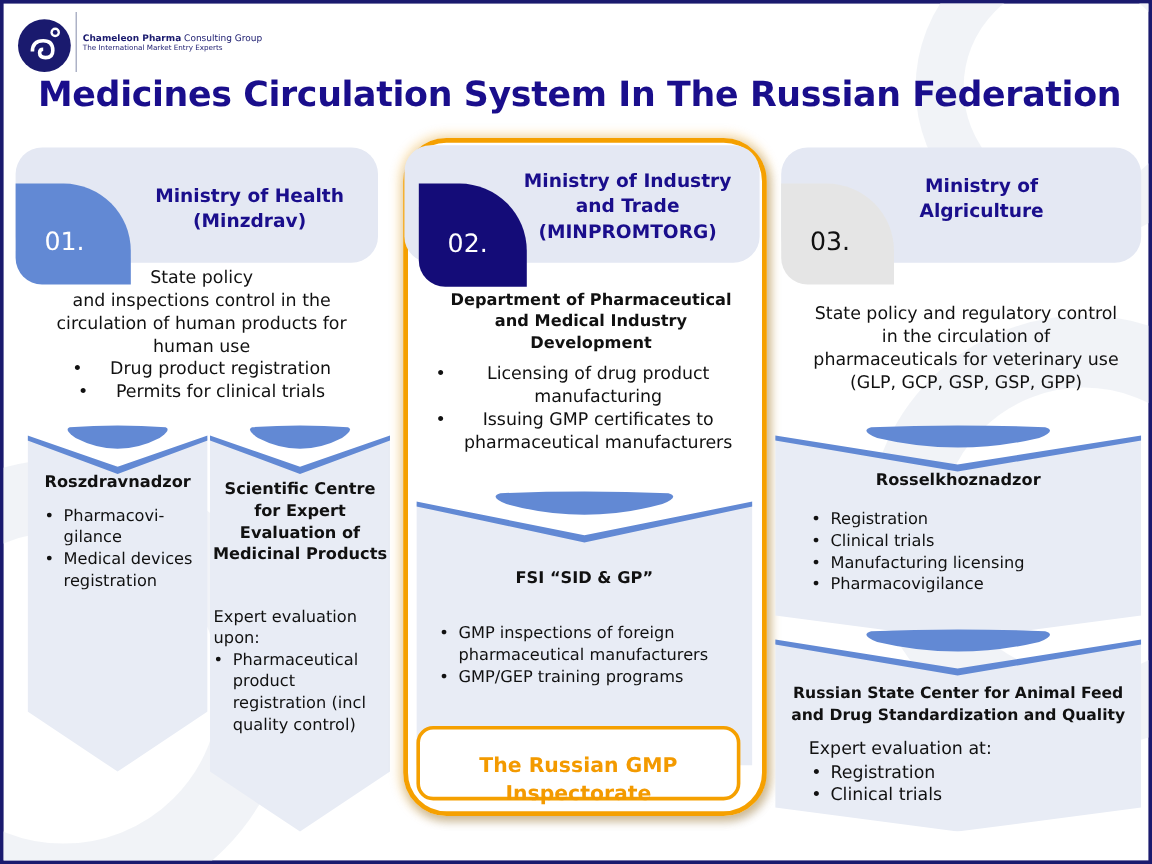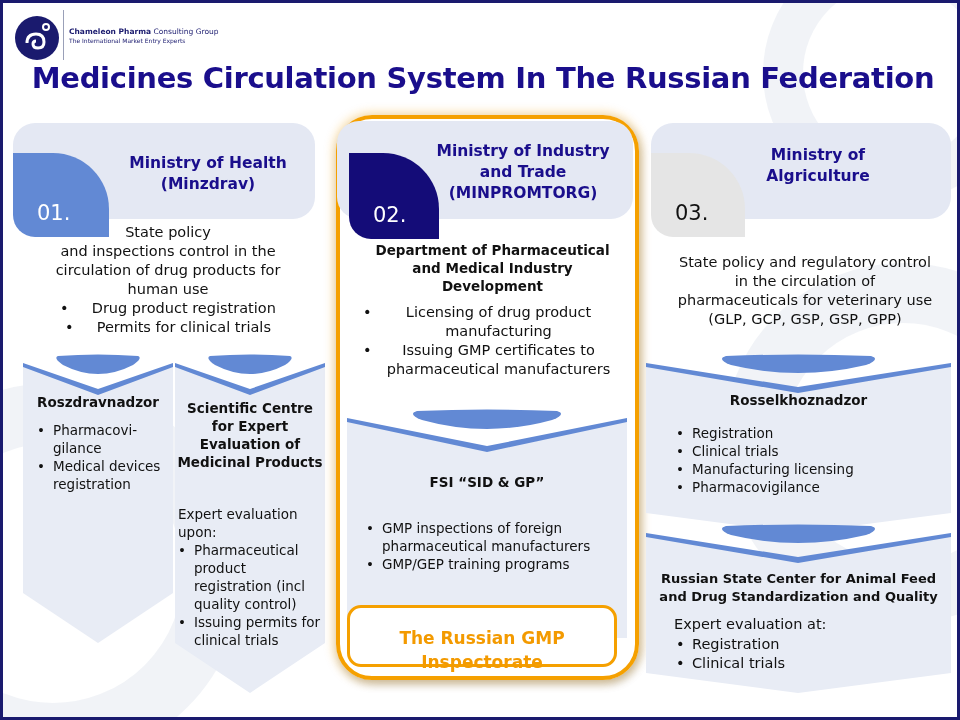--- a/index.html
+++ b/index.html
@@ -12,21 +12,21 @@
 
   .logo { position: absolute; left: 10px; top: 10px; width: 48px; height: 50px; }
   .logo-divider { position: absolute; left: 60px; top: 7px; width: 1px; height: 50px; background: #9aa0b8; }
   .logo-name { position: absolute; left: 66px; top: 24px; font-size: 7.5px; color: #1a1a6e; font-weight: bold; }
   .logo-name .light { font-weight: normal; }
   .logo-tag { position: absolute; left: 66px; top: 34px; font-size: 6px; color: #1a1a6e; }
 
   .title { position: absolute; left: 0; width: 960px; top: 58px; text-align: center; font-size: 29px; font-weight: bold; color: #1a0e8c; font-family: "DejaVu Sans", sans-serif; letter-spacing: -0.3px; }
 
   .header-box { position: absolute; background: #e4e8f3; border-radius: 22px; }
-  .num-tab { position: absolute; border-radius: 0 56px 0 22px; color: #fff; font-size: 21px; display: flex; align-items: flex-end; padding: 0 0 12px 24px; }
+  .num-tab { position: absolute; border-radius: 0 56px 0 22px; color: #fff; font-size: 21px; display: flex; align-items: flex-end; padding: 0 0 24px 24px; }
   .min-title { position: absolute; text-align: center; font-weight: bold; color: #1a0e8c; font-size: 15.5px; line-height: 21px; }
 
   .center-text { position: absolute; text-align: center; font-size: 14.5px; color: #111; line-height: 19px; }
   .bullets { list-style: none; }
   .bullets li { position: relative; padding-left: 16px; }
   .bullets li::before { content: "•"; position: absolute; left: 0; }
   .sub-title { position: absolute; font-weight: bold; color: #111; font-size: 13.5px; line-height: 18px; text-align: center; }
   .sub-list { position: absolute; font-size: 13.5px; color: #111; line-height: 18px; }
 
   .orange-frame { position: absolute; left: 333px; top: 112px; width: 303px; height: 565px; border: 4px solid #f5a000; border-radius: 36px; box-shadow: 0 0 8px 4px rgba(245,160,0,0.25), 2px 4px 8px rgba(0,0,0,0.25); }
@@ -58,21 +58,21 @@
   <div class="num-tab" style="left:10px; top:150px; width:96px; height:84px; background:#6289d4; border-radius:0 56px 0 22px;">
       <span>01.</span>
     </div>
   <div class="min-title" style="left:100px; top:150px; width:210px;">
     <div>Ministry of Health</div>
     <div>(Minzdrav)</div>
   </div>
   <div class="center-text" style="left:20px; top:220px; width:290px;">
     <div>State policy</div>
     <div>and inspections control in the</div>
-    <div>circulation of drug products for</div>
+    <div>circulation of human products for</div>
     <div>human use</div>
     <div>•&nbsp;&nbsp;&nbsp;&nbsp;&nbsp;<span>Drug product registration</span></div>
     <div>•&nbsp;&nbsp;&nbsp;&nbsp;&nbsp;<span>Permits for clinical trials</span></div>
   </div>
 
   <svg style="position:absolute; left:20px; top:350px;" width="150" height="300">
     <polygon points="0,12 75,38 150,12 150,240 75,290 0,240" fill="#e8ecf5"></polygon>
     <path d="M0,10 L75,36 L150,10 L150,14 L75,42 L0,14 Z" fill="#6289d4"></path>
     <path d="M35,3 Q75,0 115,3 Q120,5 110,12 Q75,30 40,12 Q30,5 35,3 Z" fill="#6289d4"></path>
   </svg>
@@ -84,21 +84,20 @@
 
   <svg style="position:absolute; left:172px; top:350px;" width="150" height="350">
     <polygon points="0,12 75,38 150,12 150,290 75,340 0,290" fill="#e8ecf5"></polygon>
     <path d="M0,10 L75,36 L150,10 L150,14 L75,42 L0,14 Z" fill="#6289d4"></path>
     <path d="M35,3 Q75,0 115,3 Q120,5 110,12 Q75,30 40,12 Q30,5 35,3 Z" fill="#6289d4"></path>
   </svg>
   <div class="sub-title" style="left:172px; top:396px; width:150px;">Scientific Centre for Expert Evaluation of Medicinal Products</div>
   <div class="sub-list" style="left:175px; top:502px; width:145px;">Expert evaluation upon:</div>
   <ul class="sub-list bullets" style="left:175px; top:538px; width:145px;">
     <li>Pharmaceutical product registration (incl quality control)</li>
-    <li>Issuing permits for clinical trials</li>
   </ul>
 
   <div class="orange-frame"></div>
   <div class="header-box" style="left:334px; top:118px; width:296px; height:98px;"></div>
   <div class="num-tab" style="left:346px; top:150px; width:90px; height:86px; background:#140c78; border-radius:0 56px 0 22px;">
       <span>02.</span>
     </div>
   <div class="min-title" style="left:420px; top:138px; width:200px;">
     <div>Ministry of Industry</div>
     <div>and Trade</div>

